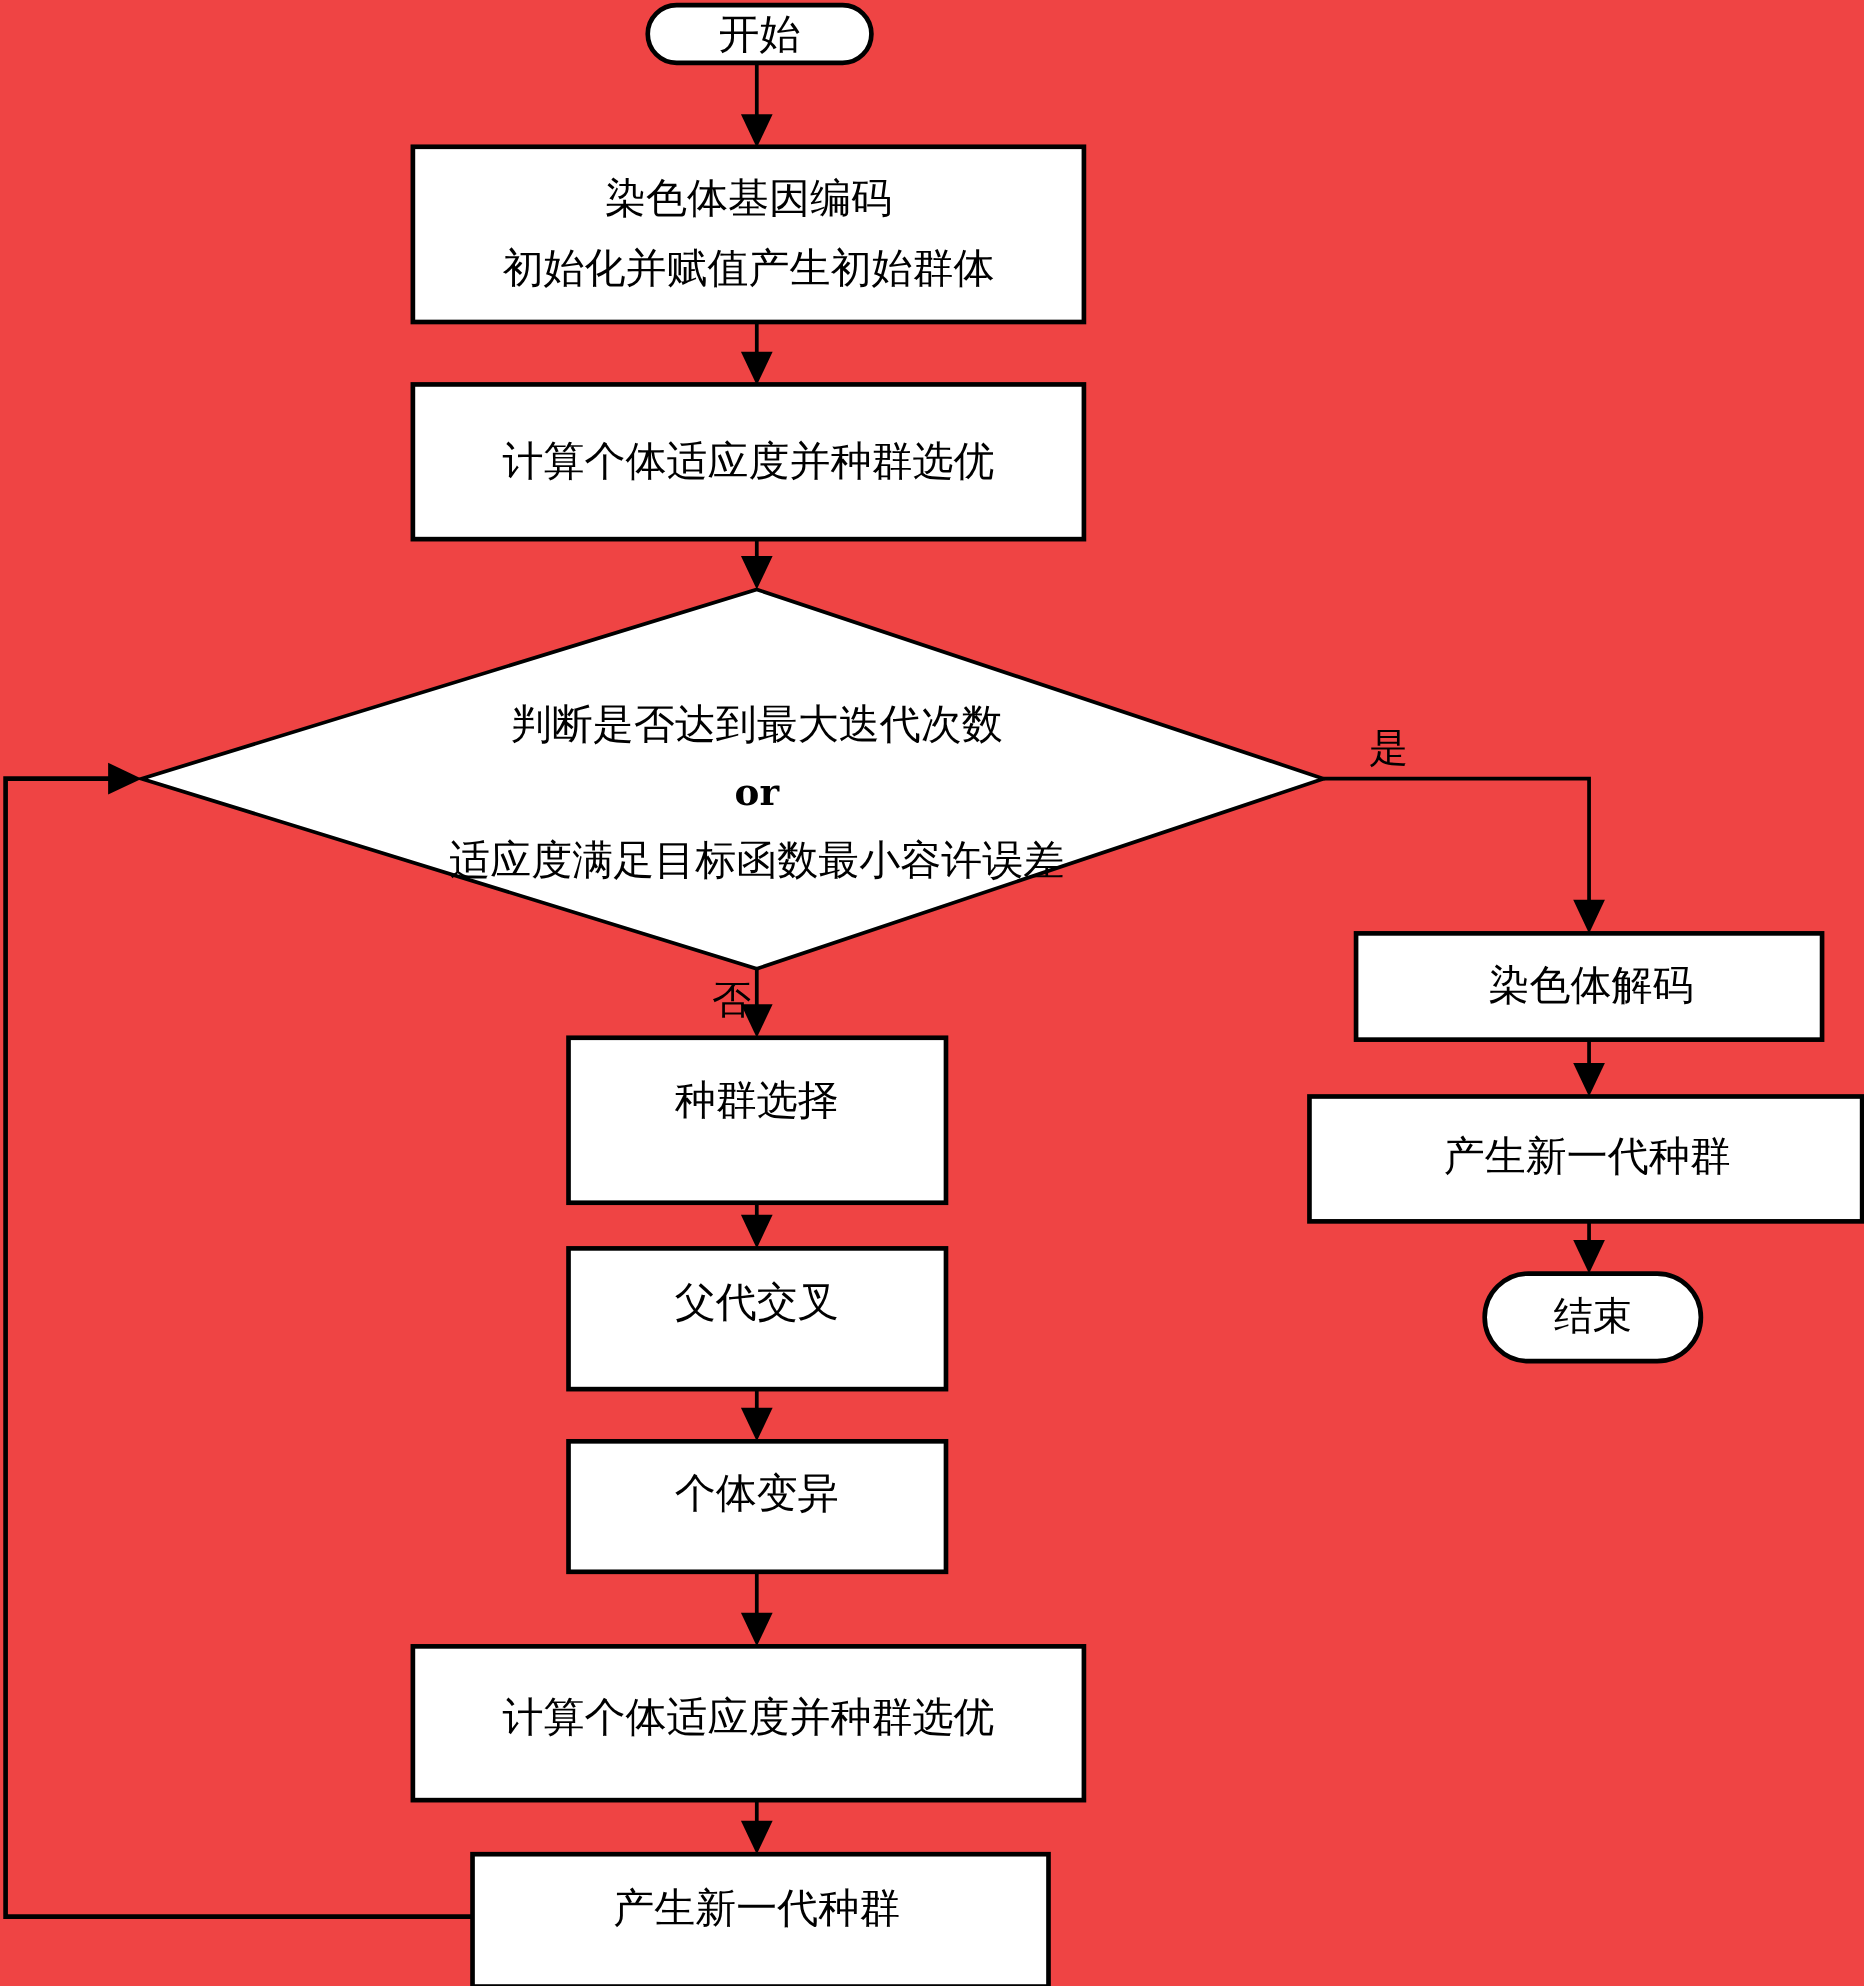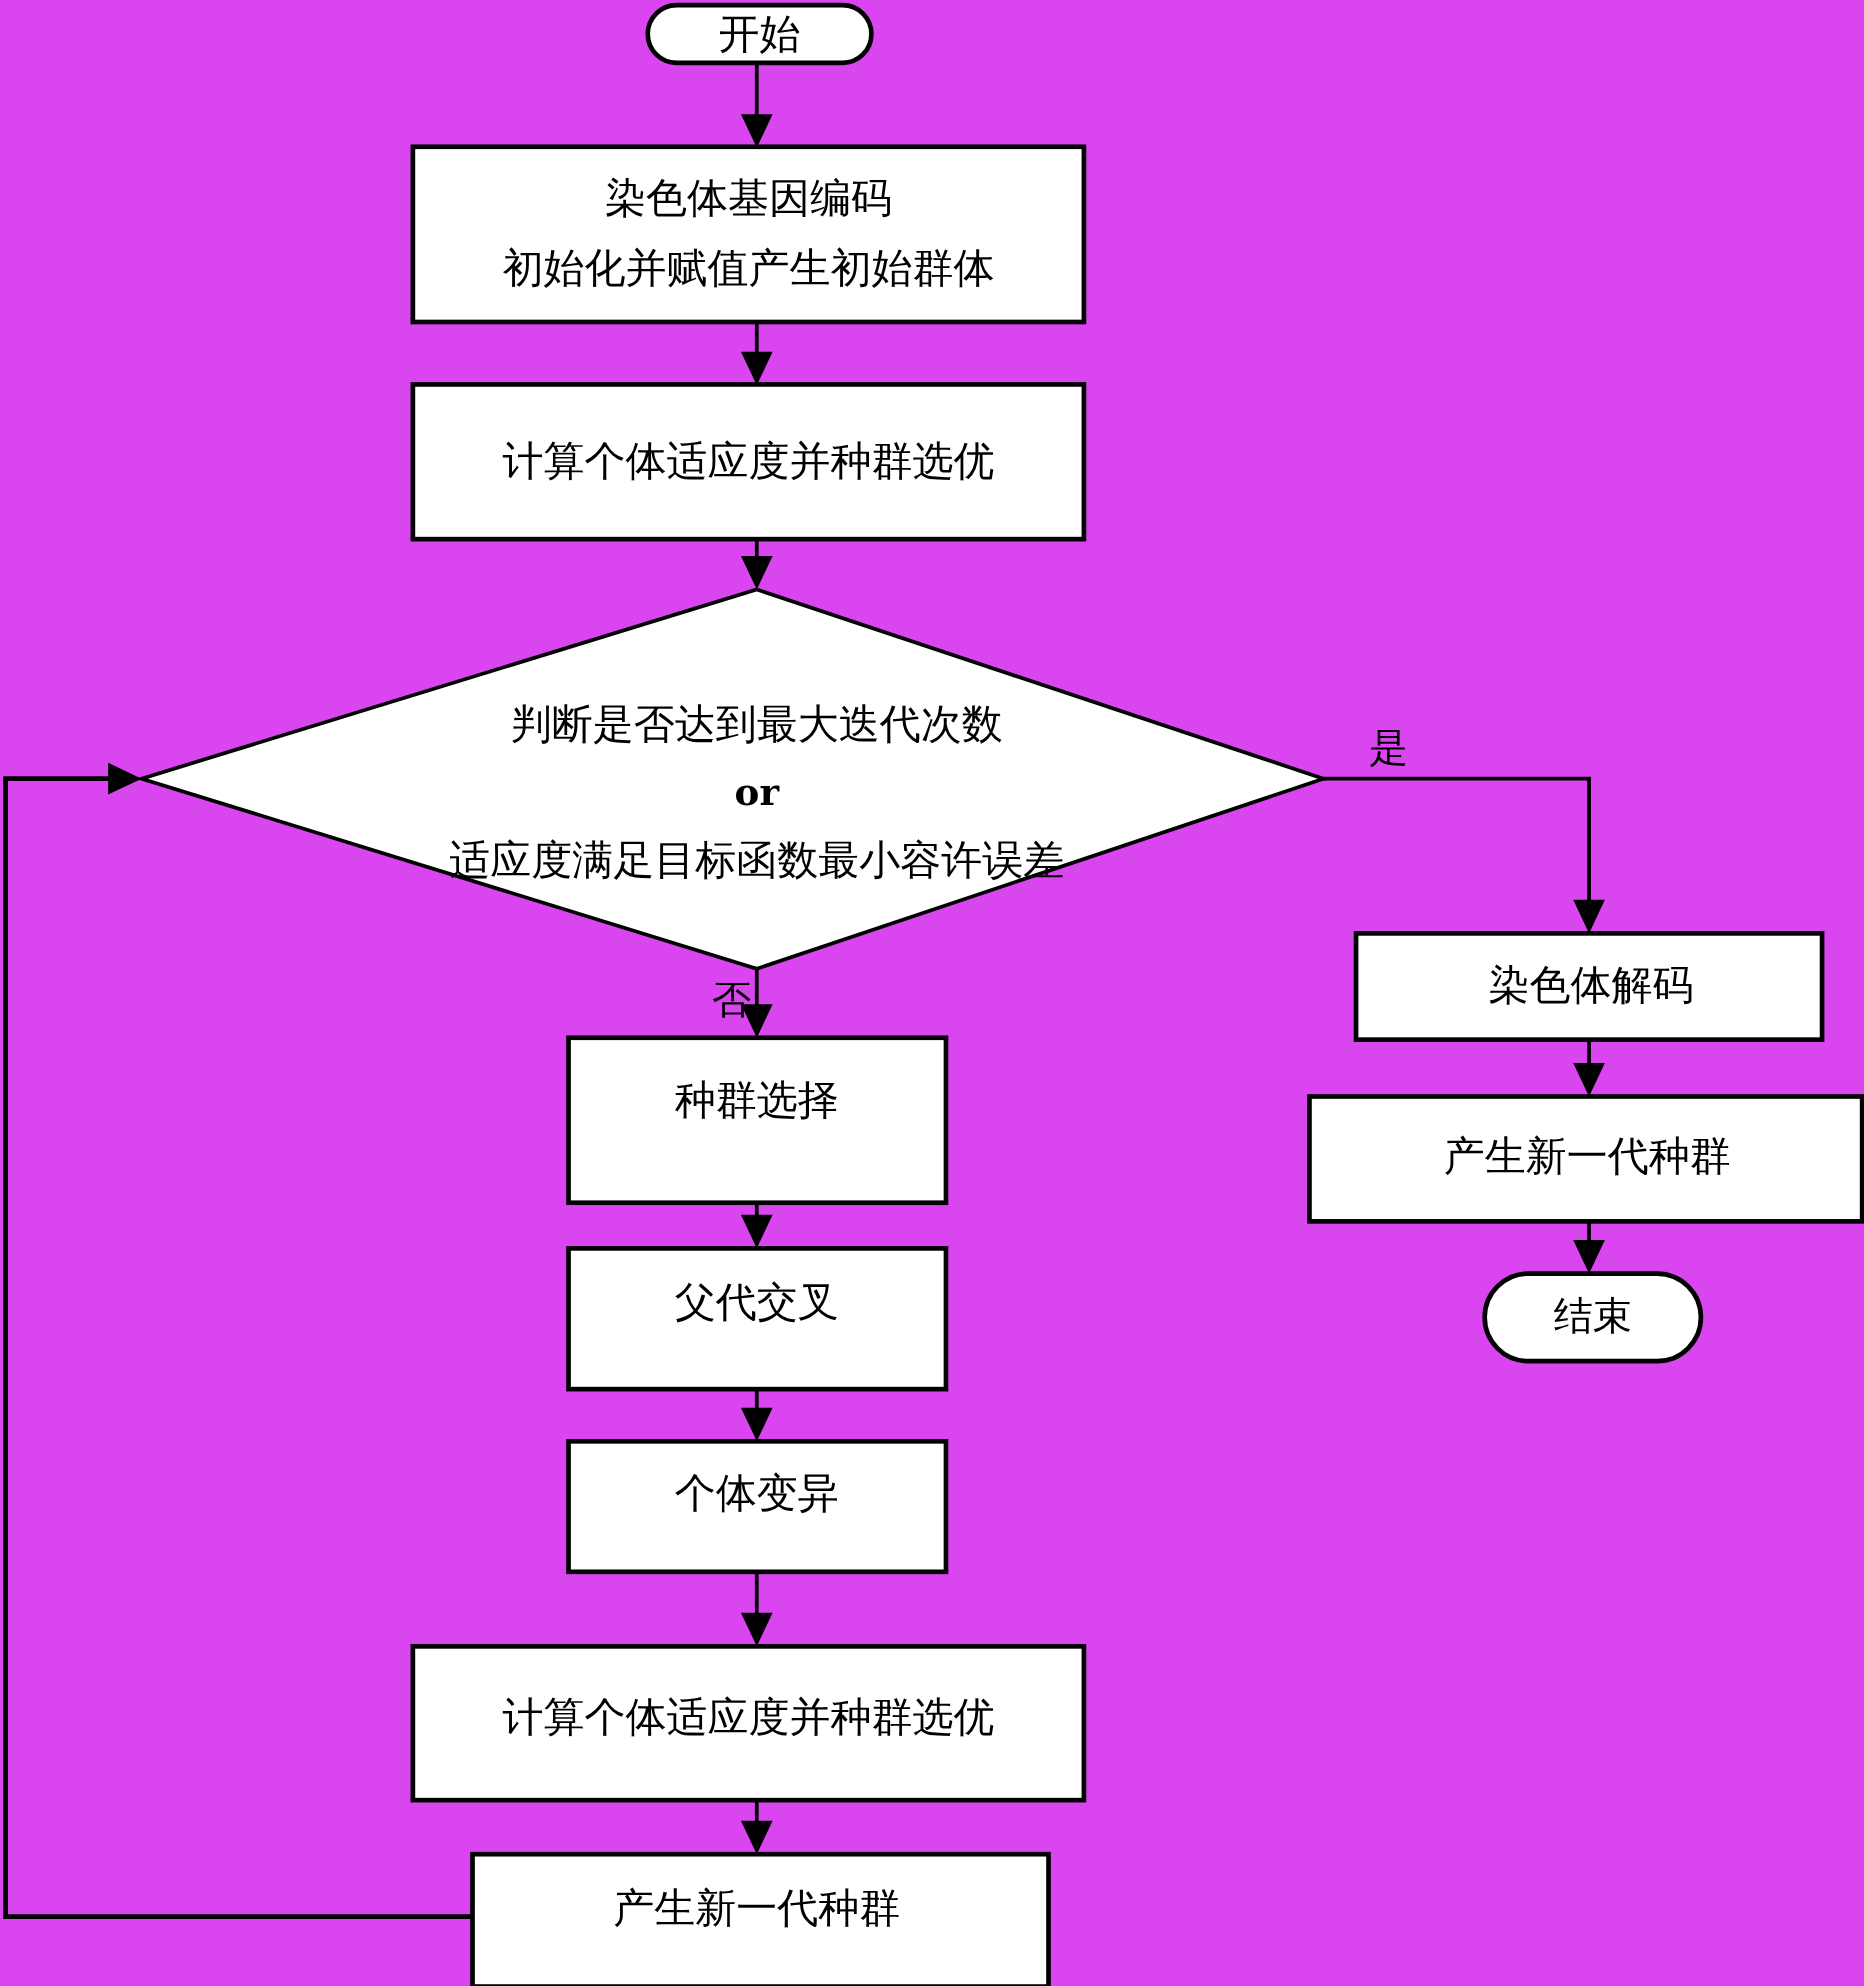--- a/index.html
+++ b/index.html
@@ -11,21 +11,21 @@
   body {
     width: 1864px;
     height: 1987px;
     font-family: "DejaVu Sans", "Liberation Sans", sans-serif;
     overflow: hidden;
   }
   #flow-root {
     position: relative;
     width: 1864px;
     height: 1987px;
-    background: #d946ef;
+    background: #ef4444;
   }
   svg#flow-svg {
     position: absolute;
     top: 0;
     left: 0;
     width: 1864px;
     height: 1987px;
     display: block;
   }
   .node-shape {

